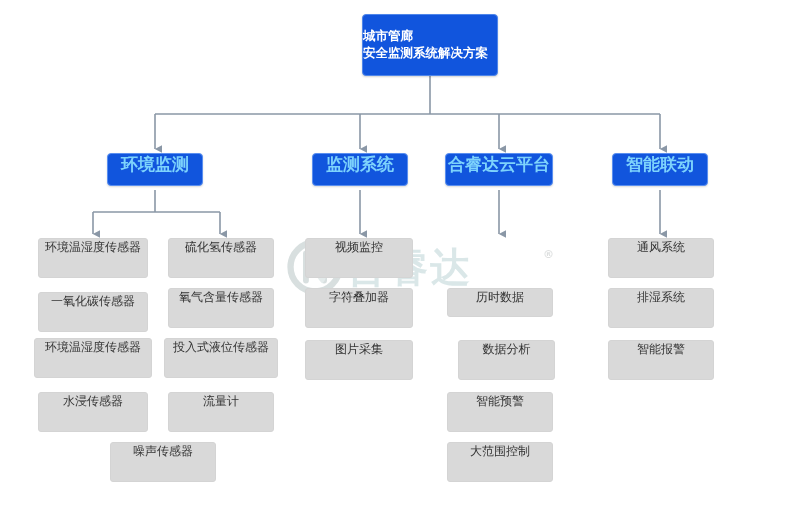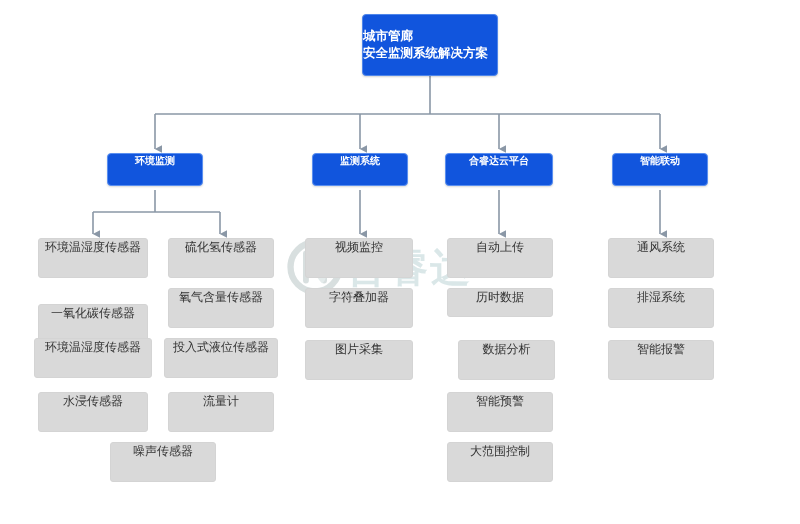--- a/index.html
+++ b/index.html
@@ -76,22 +76,22 @@
     border-radius: 4px;
     color: #ffffff;
     font-size: 12.5px;
     font-weight: 700;
     box-shadow: 0 1px 2px rgba(0,0,0,0.18);
   }
   .node.lvl2 {
     background: #1155dd;
     border: 1px solid #5a8ff0;
     border-radius: 4px;
-    color: #ffffff;
-    font-size: 10px;
+    color: #7dd3fc;
+    font-size: 17px;
     font-weight: 700;
     box-shadow: 0 1px 2px rgba(0,0,0,0.15);
   }
   .node.leaf {
     background: #d9d9d9;
     border: 1px solid #d4d4d4;
     border-radius: 3px;
     color: #333333;
     font-size: 12px;
     font-weight: 400;
@@ -150,36 +150,35 @@
     <span>城市管廊</span>
     <span>安全监测系统解决方案</span>
   </div>
 
   <div class="node lvl2" style="left:107px; top:153px; width:96px; height:33px;">环境监测</div>
   <div class="node lvl2" style="left:312px; top:153px; width:96px; height:33px;">监测系统</div>
   <div class="node lvl2" style="left:445px; top:153px; width:108px; height:33px;">合睿达云平台</div>
   <div class="node lvl2" style="left:612px; top:153px; width:96px; height:33px;">智能联动</div>
 
   <div class="node leaf" style="left:38px; top:238px; width:110px; height:40px;">环境温湿度传感器</div>
-  <div class="node leaf" style="left:38px; top:304px; width:110px; height:40px;">一氧化碳传感器</div>
+  <div class="node leaf" style="left:38px; top:292px; width:110px; height:40px;">一氧化碳传感器</div>
   <div class="node leaf" style="left:34px; top:338px; width:118px; height:40px;">环境温湿度传感器</div>
   <div class="node leaf" style="left:38px; top:392px; width:110px; height:40px;">水浸传感器</div>
 
   <div class="node leaf" style="left:168px; top:238px; width:106px; height:40px;">硫化氢传感器</div>
   <div class="node leaf" style="left:168px; top:288px; width:106px; height:40px;">氧气含量传感器</div>
   <div class="node leaf" style="left:164px; top:338px; width:114px; height:40px;">投入式液位传感器</div>
   <div class="node leaf" style="left:168px; top:392px; width:106px; height:40px;">流量计</div>
 
   <div class="node leaf" style="left:110px; top:442px; width:106px; height:40px;">噪声传感器</div>
 
   <div class="node leaf" style="left:305px; top:238px; width:108px; height:40px;">视频监控</div>
   <div class="node leaf" style="left:305px; top:288px; width:108px; height:40px;">字符叠加器</div>
   <div class="node leaf" style="left:305px; top:340px; width:108px; height:40px;">图片采集</div>
 
-  <div class="node leaf" style="left:447px; top:238px; width:106px; height:40px;">自动上传</div>
   <div class="node leaf" style="left:447px; top:288px; width:106px; height:29px;">历时数据</div>
   <div class="node leaf" style="left:458px; top:340px; width:97px; height:40px;">数据分析</div>
   <div class="node leaf" style="left:447px; top:392px; width:106px; height:40px;">智能预警</div>
   <div class="node leaf" style="left:447px; top:442px; width:106px; height:40px;">大范围控制</div>
 
   <div class="node leaf" style="left:608px; top:238px; width:106px; height:40px;">通风系统</div>
   <div class="node leaf" style="left:608px; top:288px; width:106px; height:40px;">排湿系统</div>
   <div class="node leaf" style="left:608px; top:340px; width:106px; height:40px;">智能报警</div>
 
 </div>

